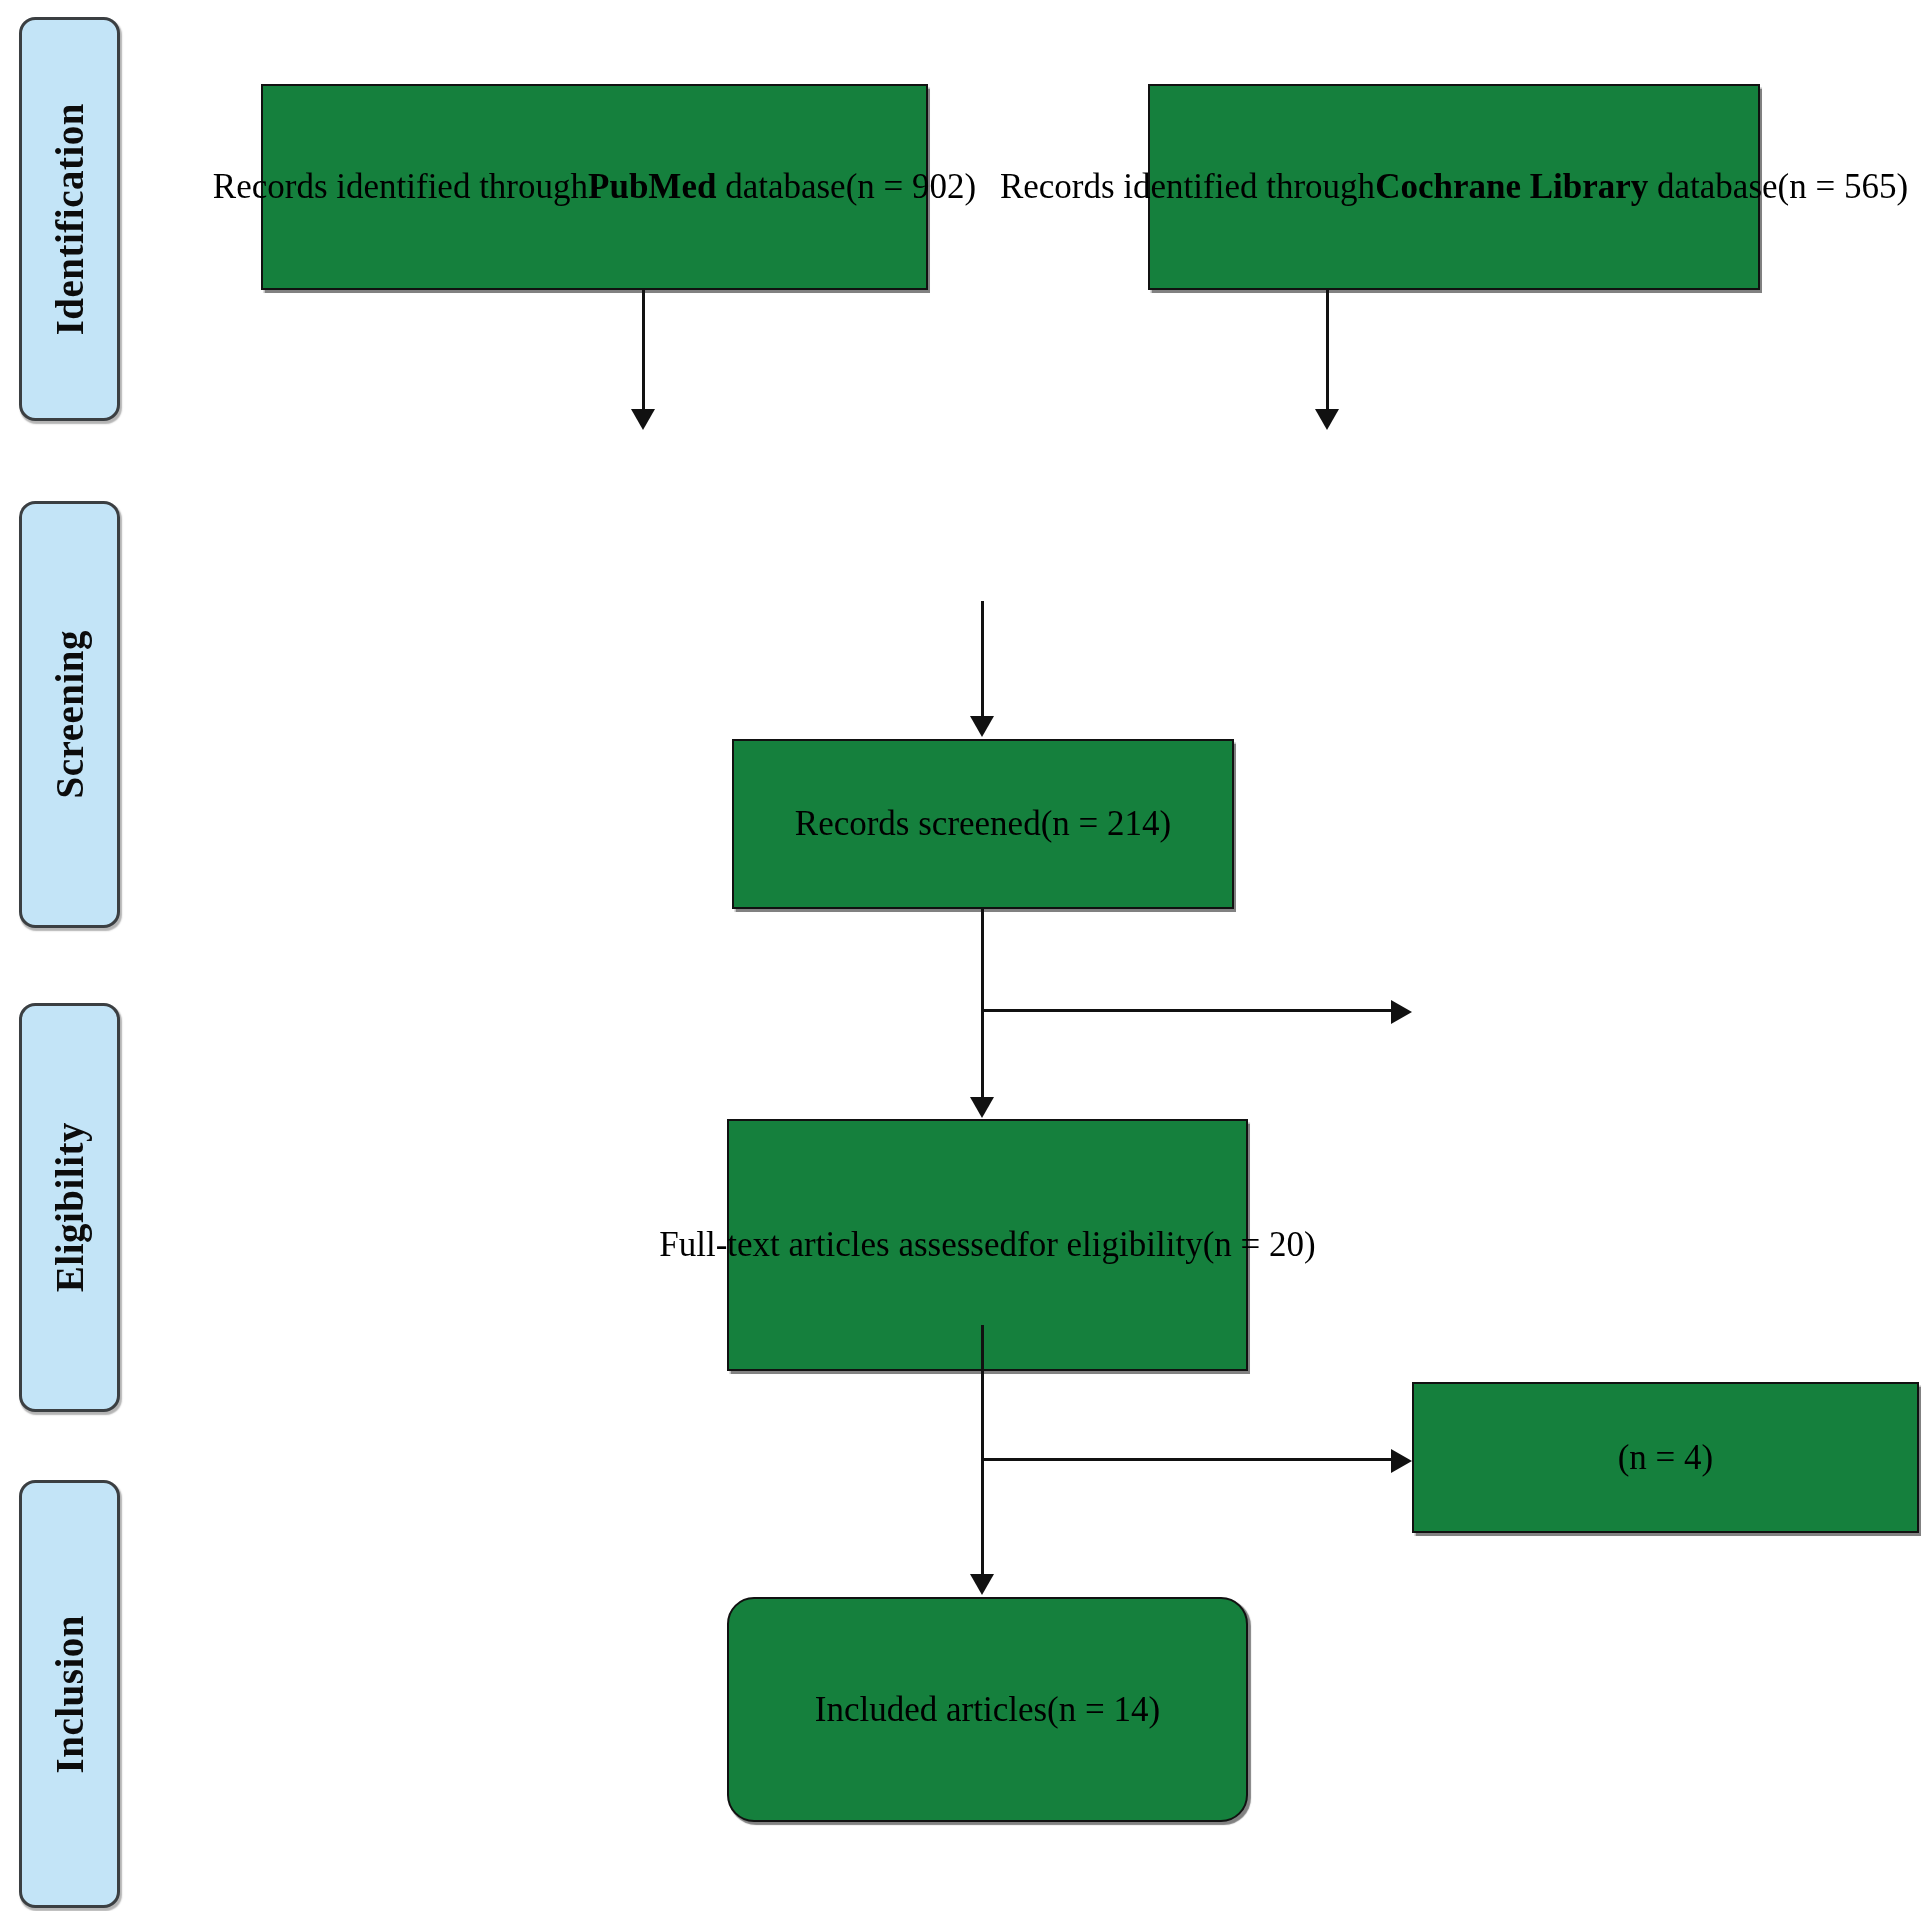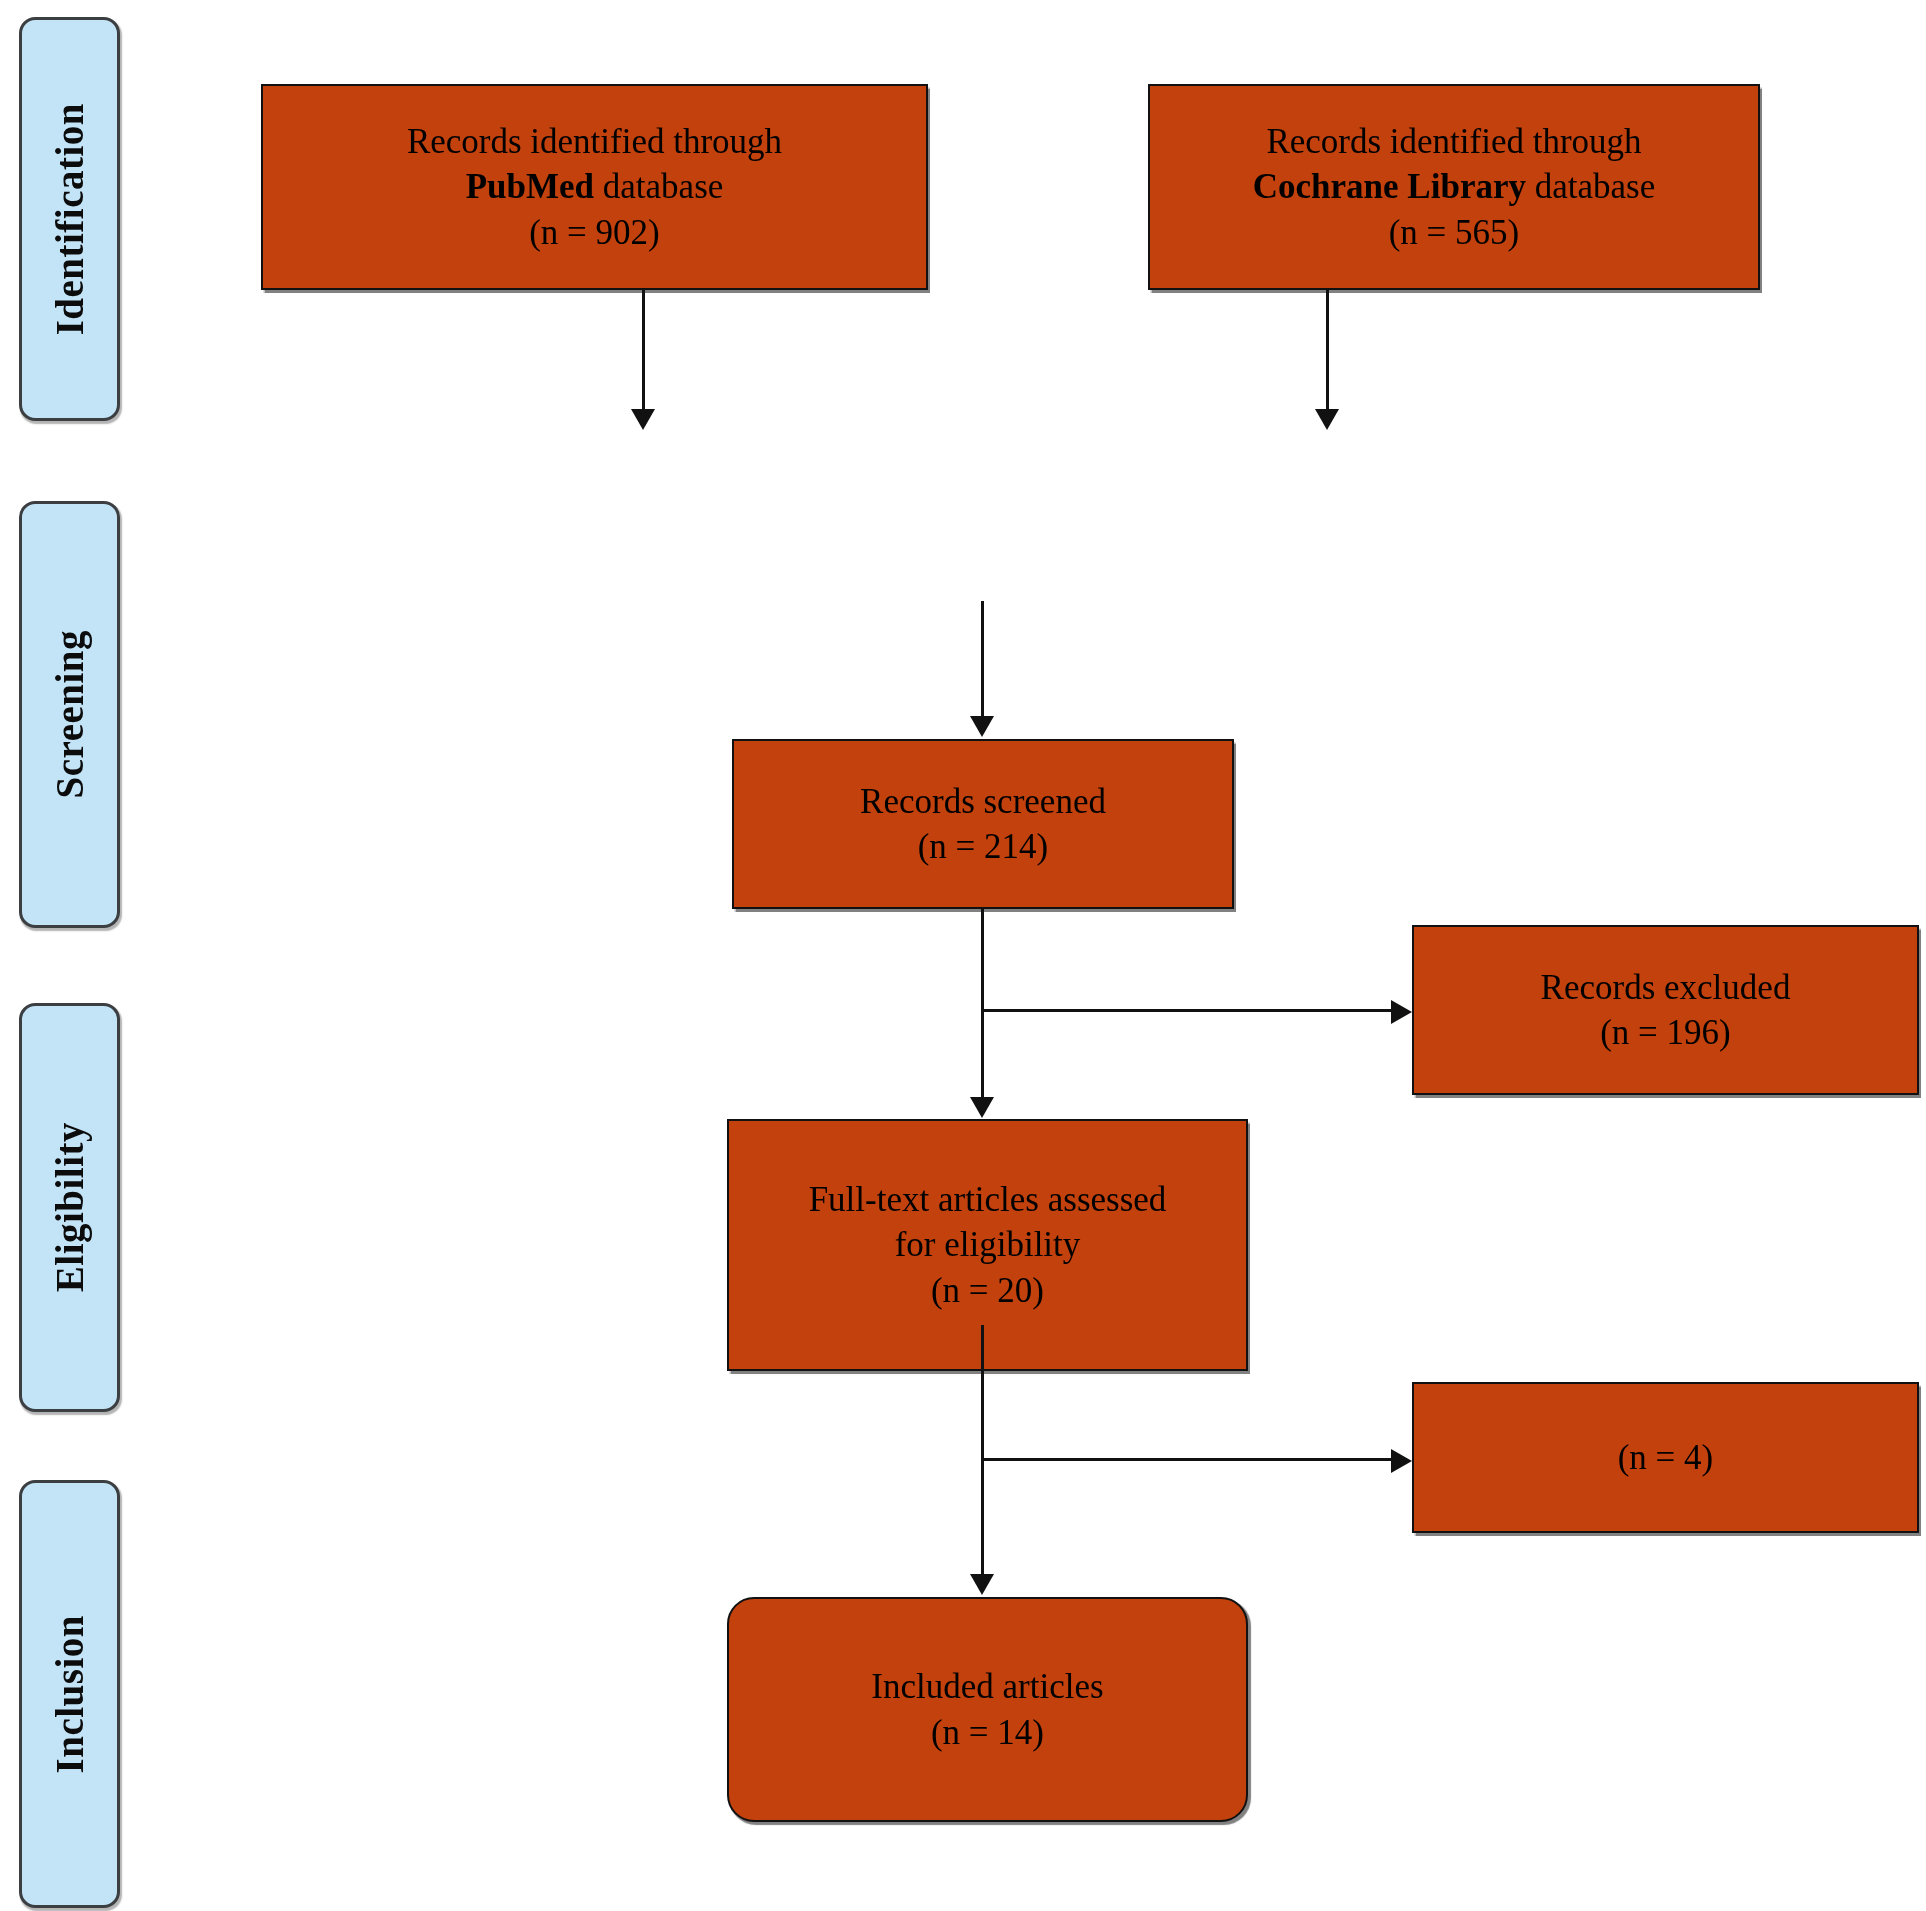--- a/index.html
+++ b/index.html
@@ -24,24 +24,24 @@
     font-size:39px;
     letter-spacing:0.5px;
     line-height:1;
     white-space:nowrap;
     color:#0c0c0c;
   }
 
   
   .fbox{
     position:absolute;
-    background:#c2410c;
+    background:#15803d;
     border:2.9px solid #111;
     box-sizing:border-box;
-    display:flex;flex-direction:column;
+    display:flex;flex-direction:row;
     align-items:center;justify-content:center;
     text-align:center;
     box-shadow:2.4px 2.9px 1px rgba(25,25,25,.55);
   }
   .fbox .ln{
     display:block;
     font-size:35px;
     line-height:1.30;
     white-space:nowrap;
     color:#000;
@@ -95,24 +95,20 @@
     <span class="ln"><b class="b">Cochrane Library</b><span> database</span></span>
     <span class="ln">(n = 565)</span>
   </div>
 
 
   <div class="fbox" style="left:732px;top:739px;width:502px;height:170px;">
     <span class="ln">Records screened</span>
     <span class="ln">(n = 214)</span>
   </div>
 
-  <div class="fbox" style="left:1412px;top:925px;width:507px;height:170px;">
-    <span class="ln">Records excluded</span>
-    <span class="ln">(n = 196)</span>
-  </div>
 
   <div class="fbox" style="left:727px;top:1119px;width:521px;height:252px;">
     <span class="ln">Full-text articles assessed</span>
     <span class="ln">for eligibility</span>
     <span class="ln">(n = 20)</span>
   </div>
 
   <div class="fbox" style="left:1412px;top:1382px;width:507px;height:151px;">
     <span class="ln">(n = 4)</span>
   </div>

